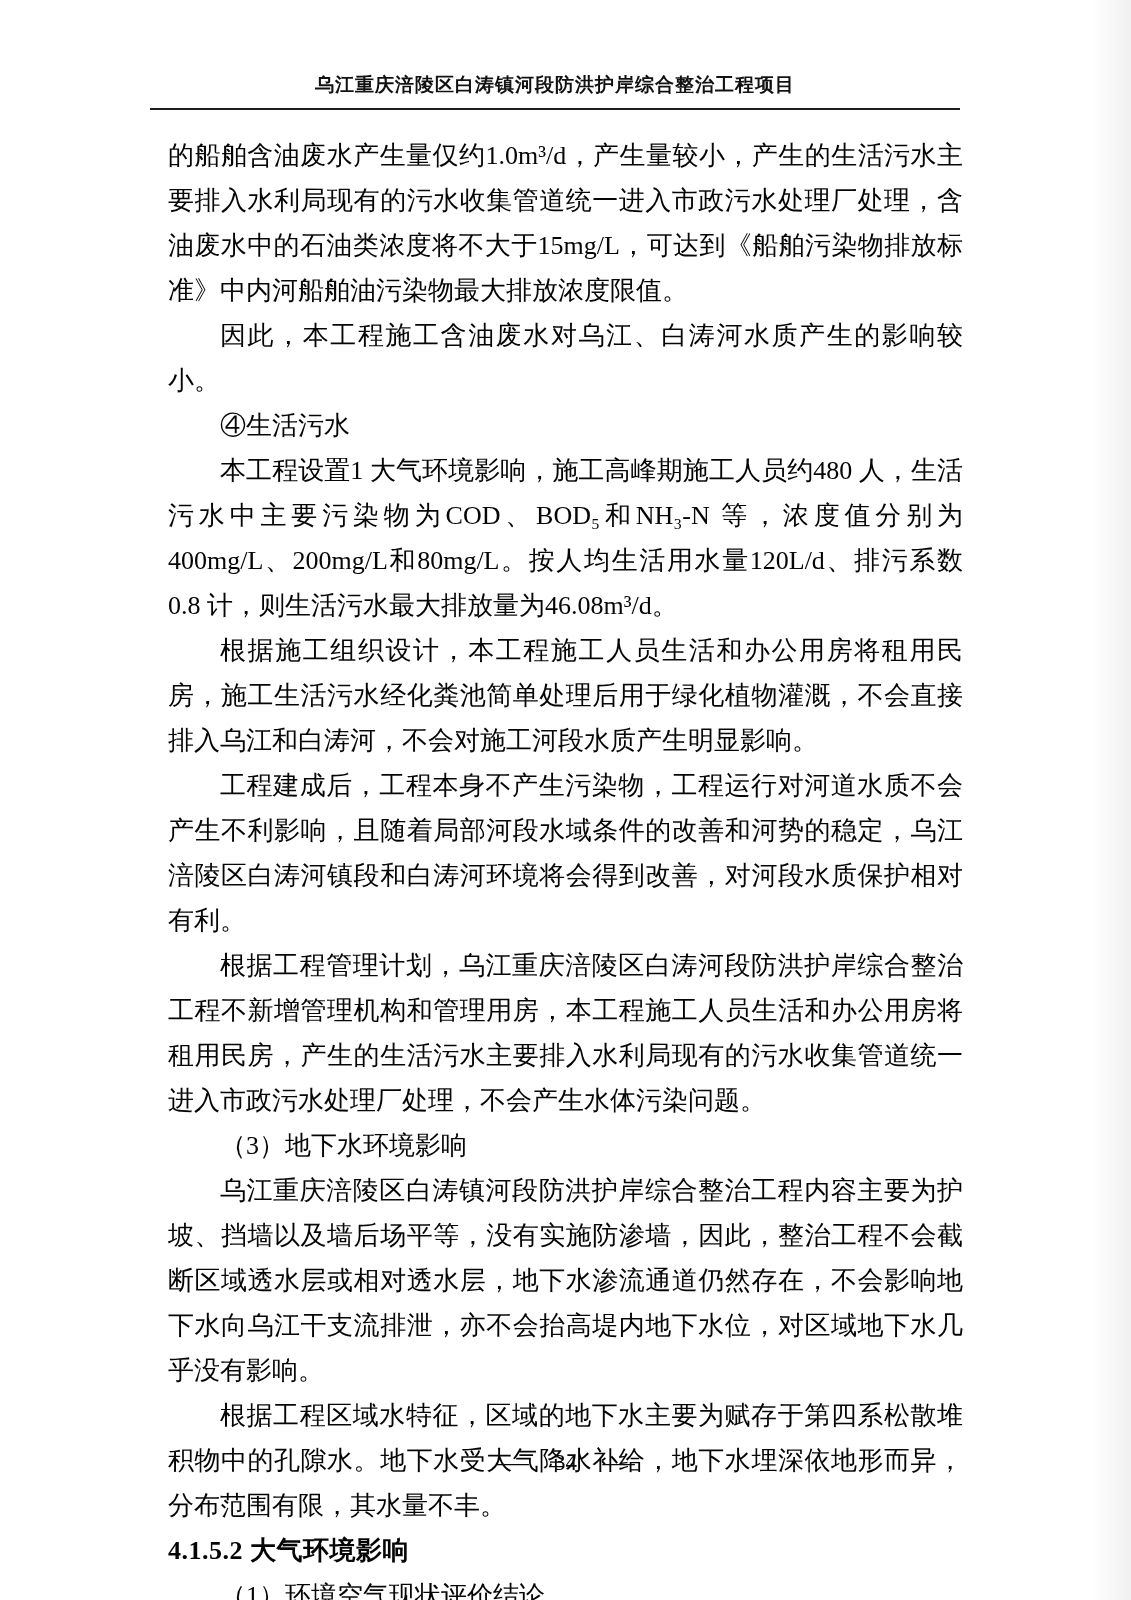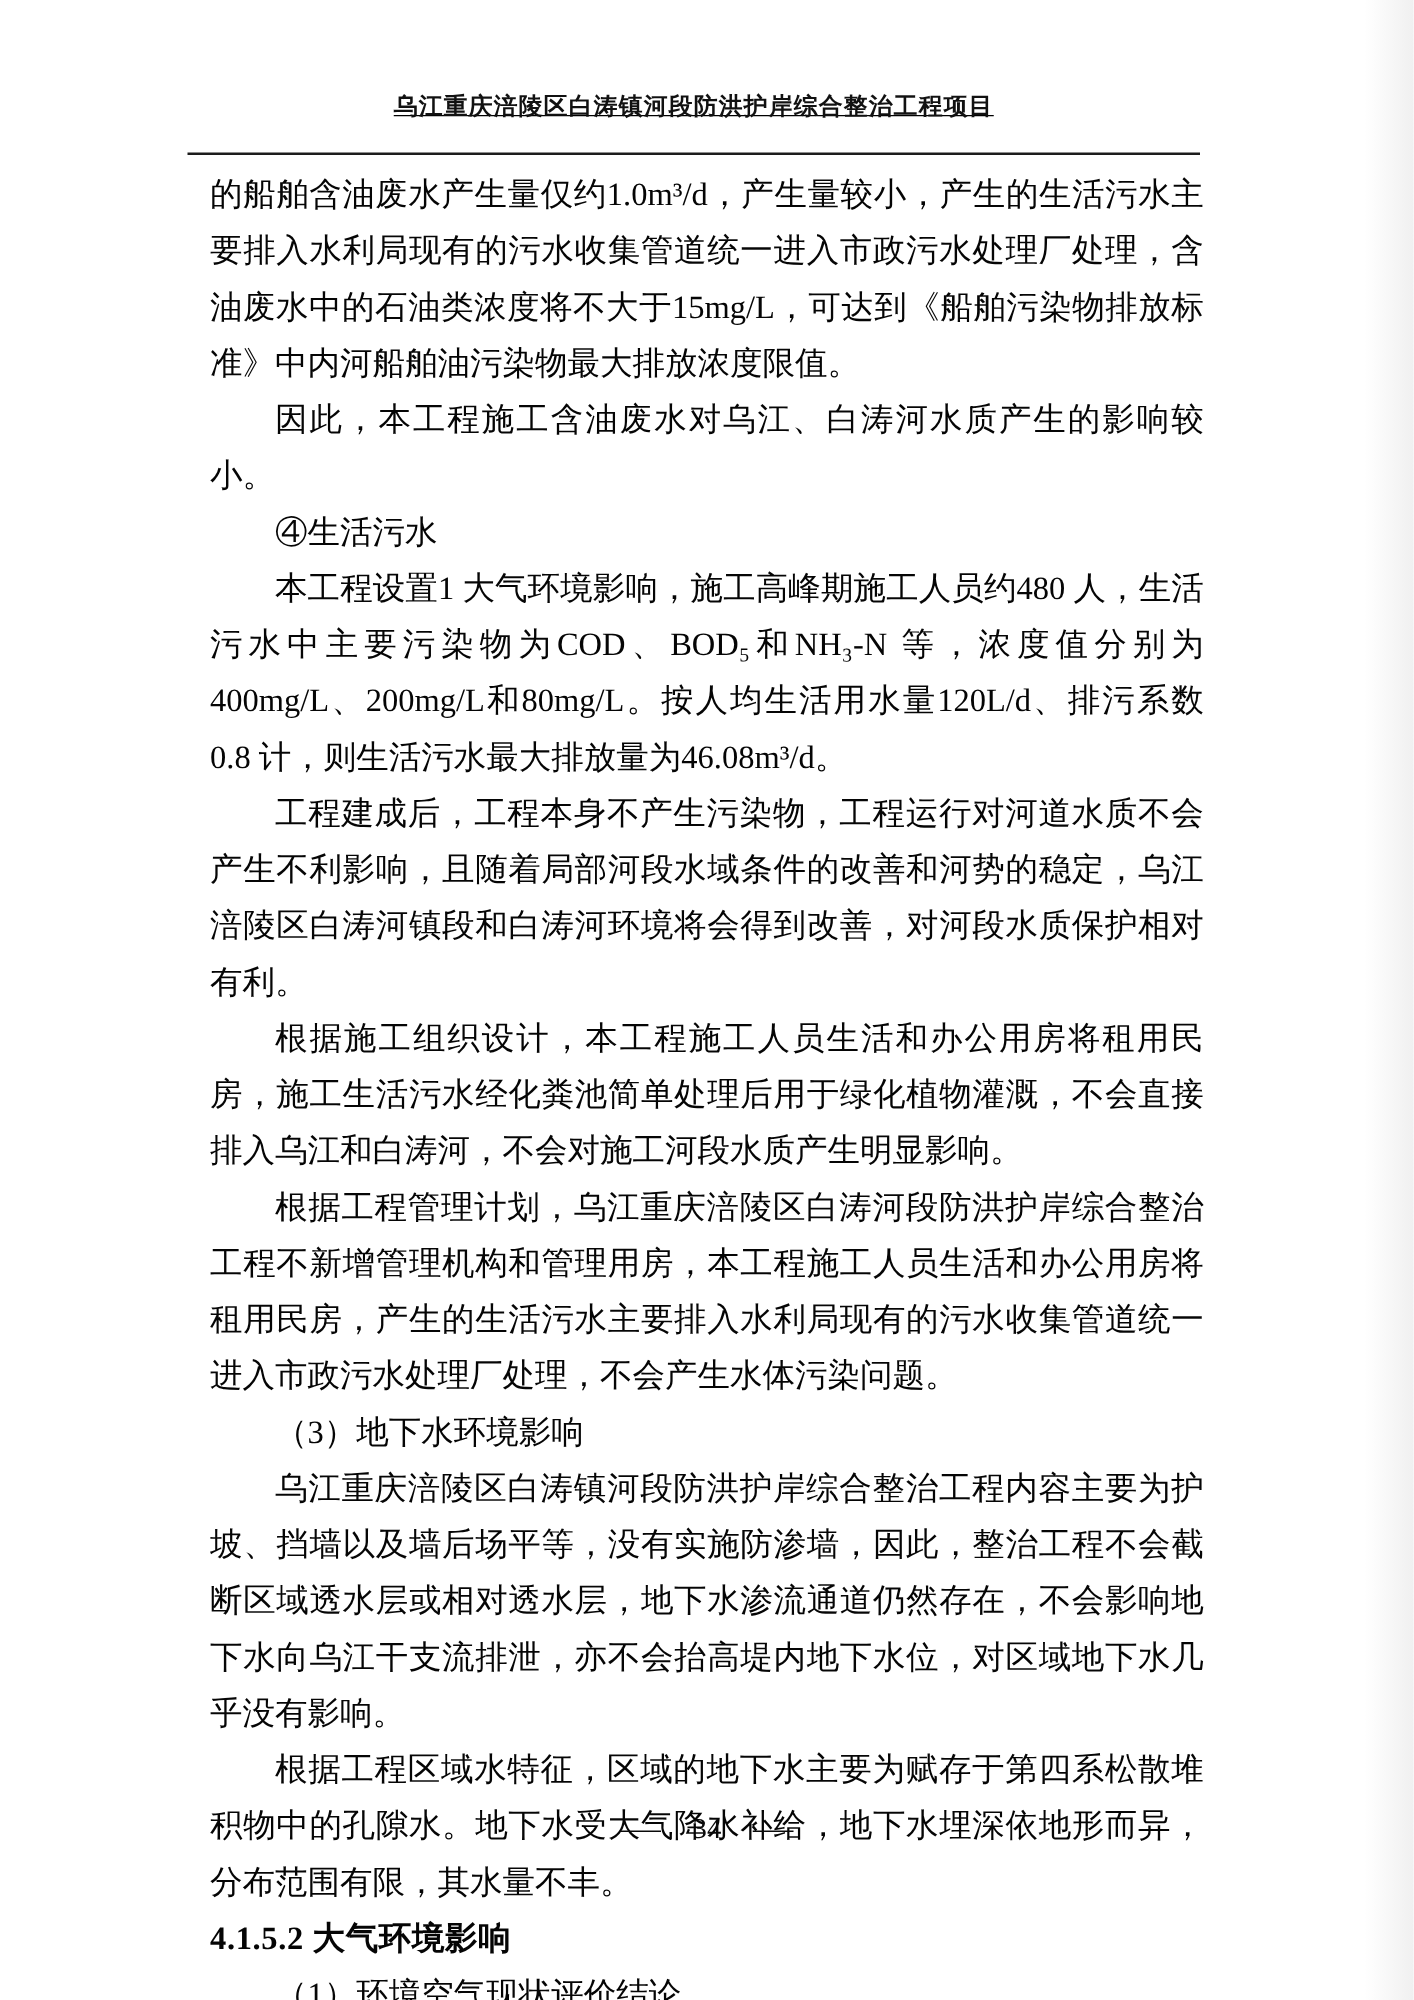--- a/index.html
+++ b/index.html
@@ -14,22 +14,21 @@
   .page {
     position: absolute; inset: 0;
     background: linear-gradient(to right, #ffffff 0%, #ffffff 96.5%, #f0f0f0 100%);
   }
   
   .header {
     position: absolute;
     top: 72px; left: 150px; width: 810px;
     text-align: center;
     border-bottom: 2px solid #1c1c1c;
-    padding-bottom: 24px;
-    text-decoration: underline;
+    padding-bottom: 10px;
   }
   .header-title {
     font-family: "Liberation Sans", "DejaVu Sans", sans-serif;
     font-weight: bold;
     font-size: 19px;
     letter-spacing: 1px;
     color: #111;
   }
   
   .body-text {
@@ -65,22 +64,22 @@
 
   <div class="header">
     <div class="header-title">乌江重庆涪陵区白涛镇河段防洪护岸综合整治工程项目</div>
   </div>
 
   <div class="body-text">
     <p class="para">的船舶含油废水产生量仅约1.0m³/d，产生量较小，产生的生活污水主要排入水利局现有的污水收集管道统一进入市政污水处理厂处理，含油废水中的石油类浓度将不大于15mg/L，可达到《船舶污染物排放标准》中内河船舶油污染物最大排放浓度限值。</p>
     <p class="para indent">因此，本工程施工含油废水对乌江、白涛河水质产生的影响较小。</p>
     <p class="para indent">④生活污水</p>
     <p class="para indent">本工程设置1 大气环境影响，施工高峰期施工人员约480 人，生活污水中主要污染物为COD、BOD₅和NH₃-N 等，浓度值分别为400mg/L、200mg/L和80mg/L。按人均生活用水量120L/d、排污系数0.8 计，则生活污水最大排放量为46.08m³/d。</p>
+    <p class="para indent">根据施工组织设计，本工程施工人员生活和办公用房将租用民房，施工生活污水经化粪池简单处理后用于绿化植物灌溉，不会直接排入乌江和白涛河，不会对施工河段水质产生明显影响。</p>
     <p class="para indent">工程建成后，工程本身不产生污染物，工程运行对河道水质不会产生不利影响，且随着局部河段水域条件的改善和河势的稳定，乌江涪陵区白涛河镇段和白涛河环境将会得到改善，对河段水质保护相对有利。</p>
-    <p class="para indent">根据施工组织设计，本工程施工人员生活和办公用房将租用民房，施工生活污水经化粪池简单处理后用于绿化植物灌溉，不会直接排入乌江和白涛河，不会对施工河段水质产生明显影响。</p>
     <p class="para indent">根据工程管理计划，乌江重庆涪陵区白涛河段防洪护岸综合整治工程不新增管理机构和管理用房，本工程施工人员生活和办公用房将租用民房，产生的生活污水主要排入水利局现有的污水收集管道统一进入市政污水处理厂处理，不会产生水体污染问题。</p>
     <p class="para indent">（3）地下水环境影响</p>
     <p class="para indent">乌江重庆涪陵区白涛镇河段防洪护岸综合整治工程内容主要为护坡、挡墙以及墙后场平等，没有实施防渗墙，因此，整治工程不会截断区域透水层或相对透水层，地下水渗流通道仍然存在，不会影响地下水向乌江干支流排泄，亦不会抬高堤内地下水位，对区域地下水几乎没有影响。</p>
     <p class="para indent">根据工程区域水特征，区域的地下水主要为赋存于第四系松散堆积物中的孔隙水。地下水受大气降水补给，地下水埋深依地形而异，分布范围有限，其水量不丰。</p>
     <p class="para heading">4.1.5.2 大气环境影响</p>
     <p class="para indent">（1）环境空气现状评价结论</p>
   </div>
 
   <div class="footer">
     <span class="dash">—</span><span class="page-num">34</span><span class="dash">—</span>

